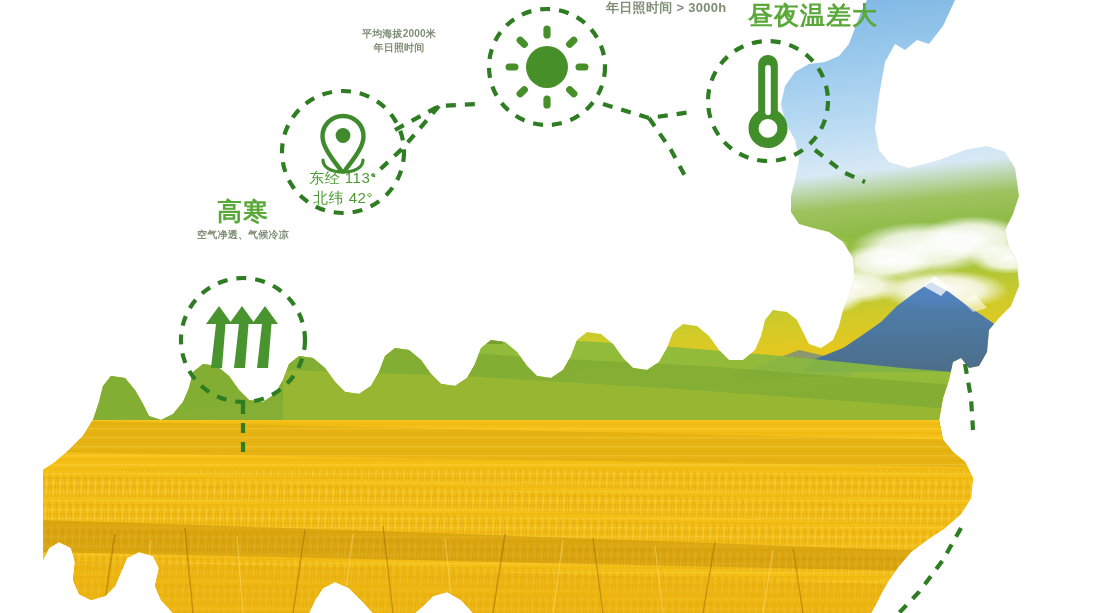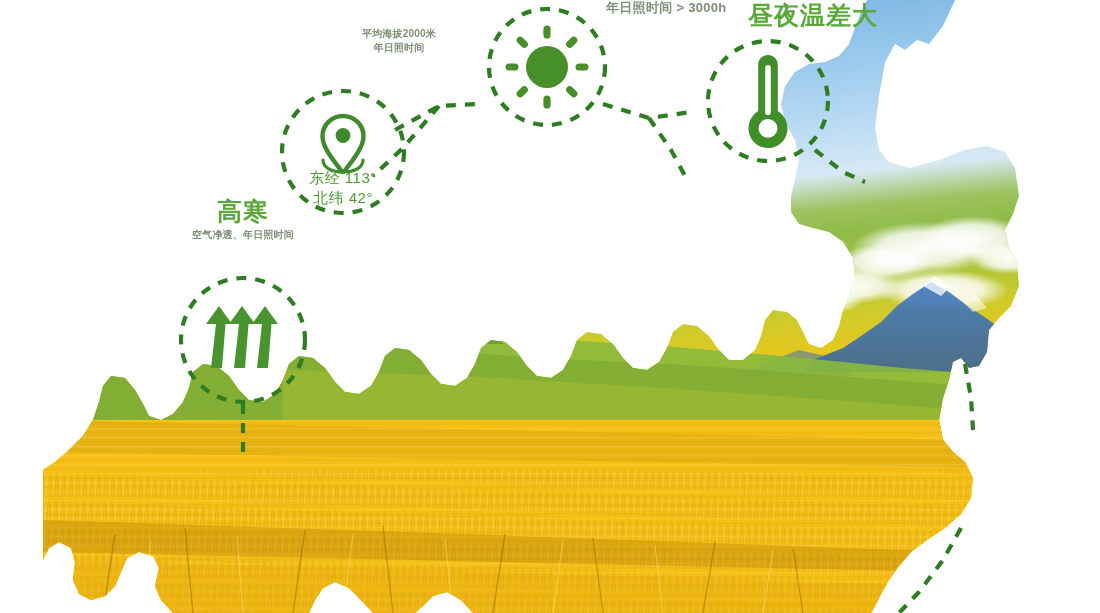--- a/index.html
+++ b/index.html
@@ -335,21 +335,21 @@
                C7.4 61.6 3.5 68 3.5 75.4 C3.5 86.2 12.2 95 23 95
                C33.8 95 42.5 86.2 42.5 75.4 C42.5 68 38.6 61.6 32.8 58
                L32.8 11.8 C32.8 6.4 28.4 2 23 2 Z" fill="#418e2b"></path>
       <circle cx="23" cy="75.4" r="9.4" fill="#ffffff"></circle>
       <rect x="20.2" y="12" width="5.6" height="50" rx="2.8" fill="#ffffff"></rect>
     </svg>
   </div>
 
   <div class="label-block" style="left:80px; top:196px; width:240px;">
     <p class="label-title">高寒</p>
-    <p class="label-sub">空气净透、年日照时间</p>
+    <p class="label-sub">空气净透、气候冷凉</p>
   </div>
 
   <div class="node" style="left:135px; top:275px; width:130px; height:130px;">
     <svg class="node-ring" viewBox="0 0 130 130">
       <circle cx="65" cy="65" r="62" fill="none" stroke="#2f7d22" stroke-width="4.2" stroke-dasharray="10 9"></circle>
     </svg>
     <svg class="node-icon" width="86" height="72" viewBox="0 0 86 72">
       <g fill="#4a9430">
         <path d="M19 2 L32 20 L25.5 20 L22 64 L11 64 L16 20 L6 20 Z"></path>
         <path d="M42 2 L55 20 L48.5 20 L45 64 L34 64 L39 20 L29 20 Z"></path>

